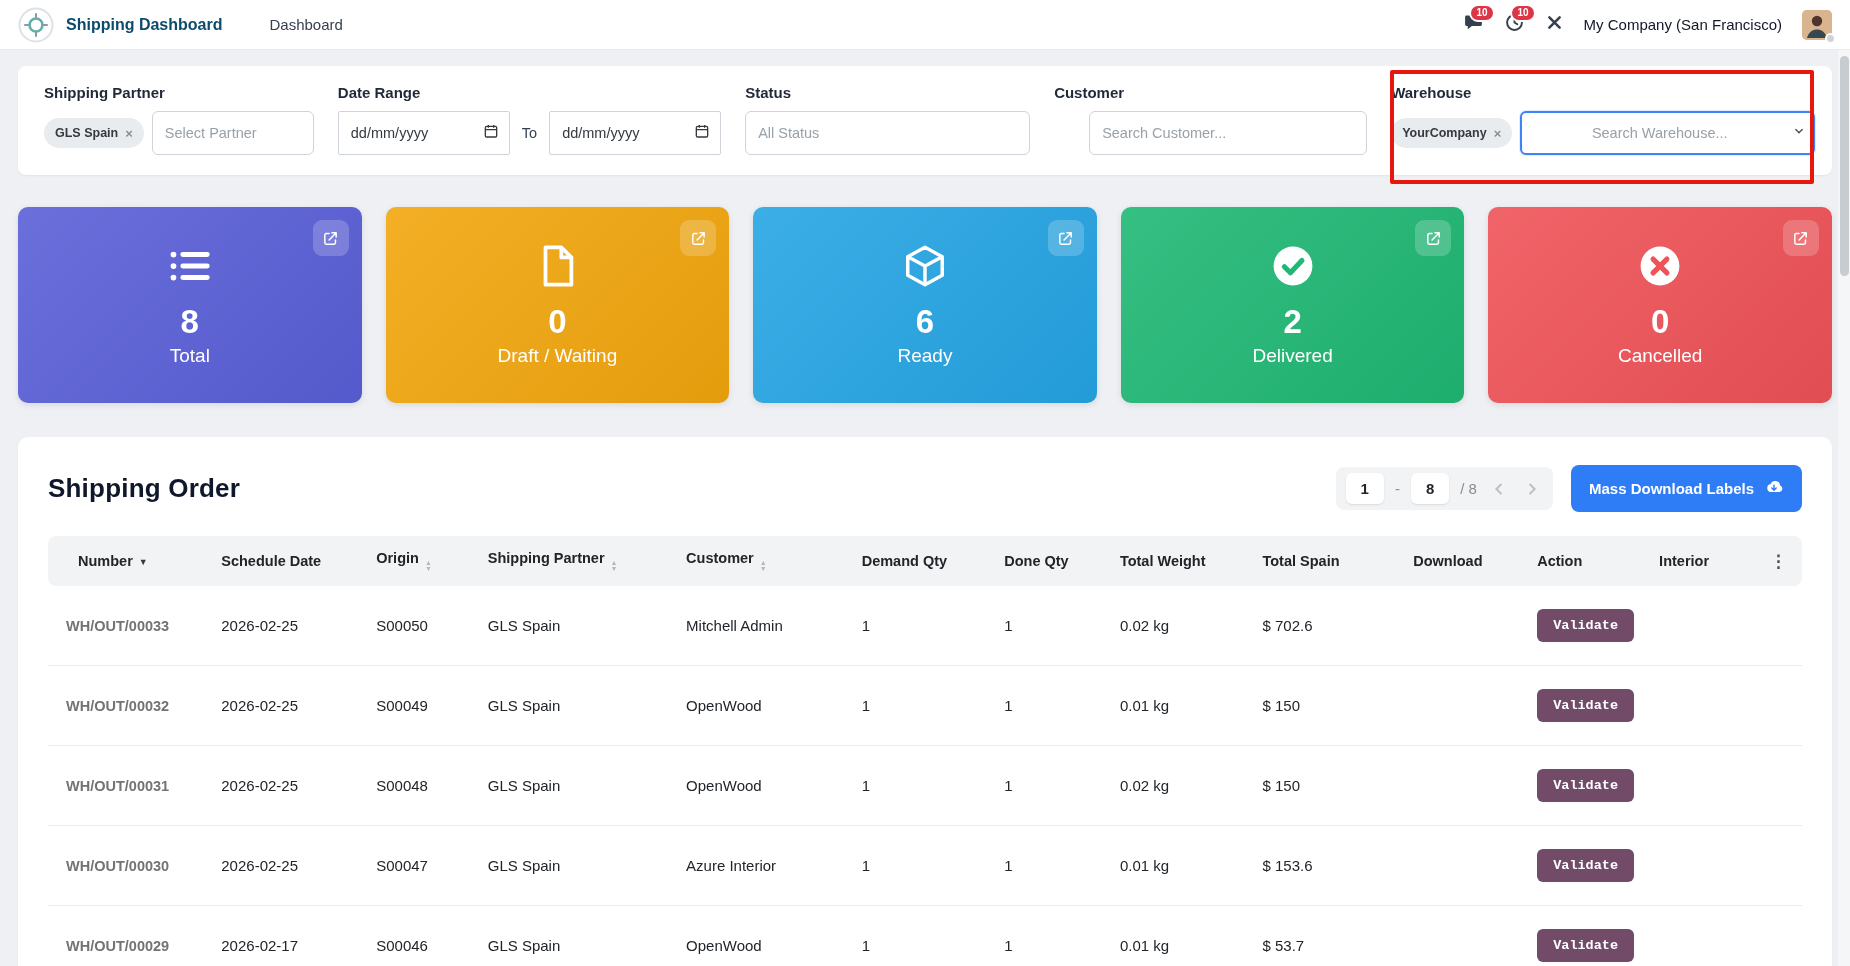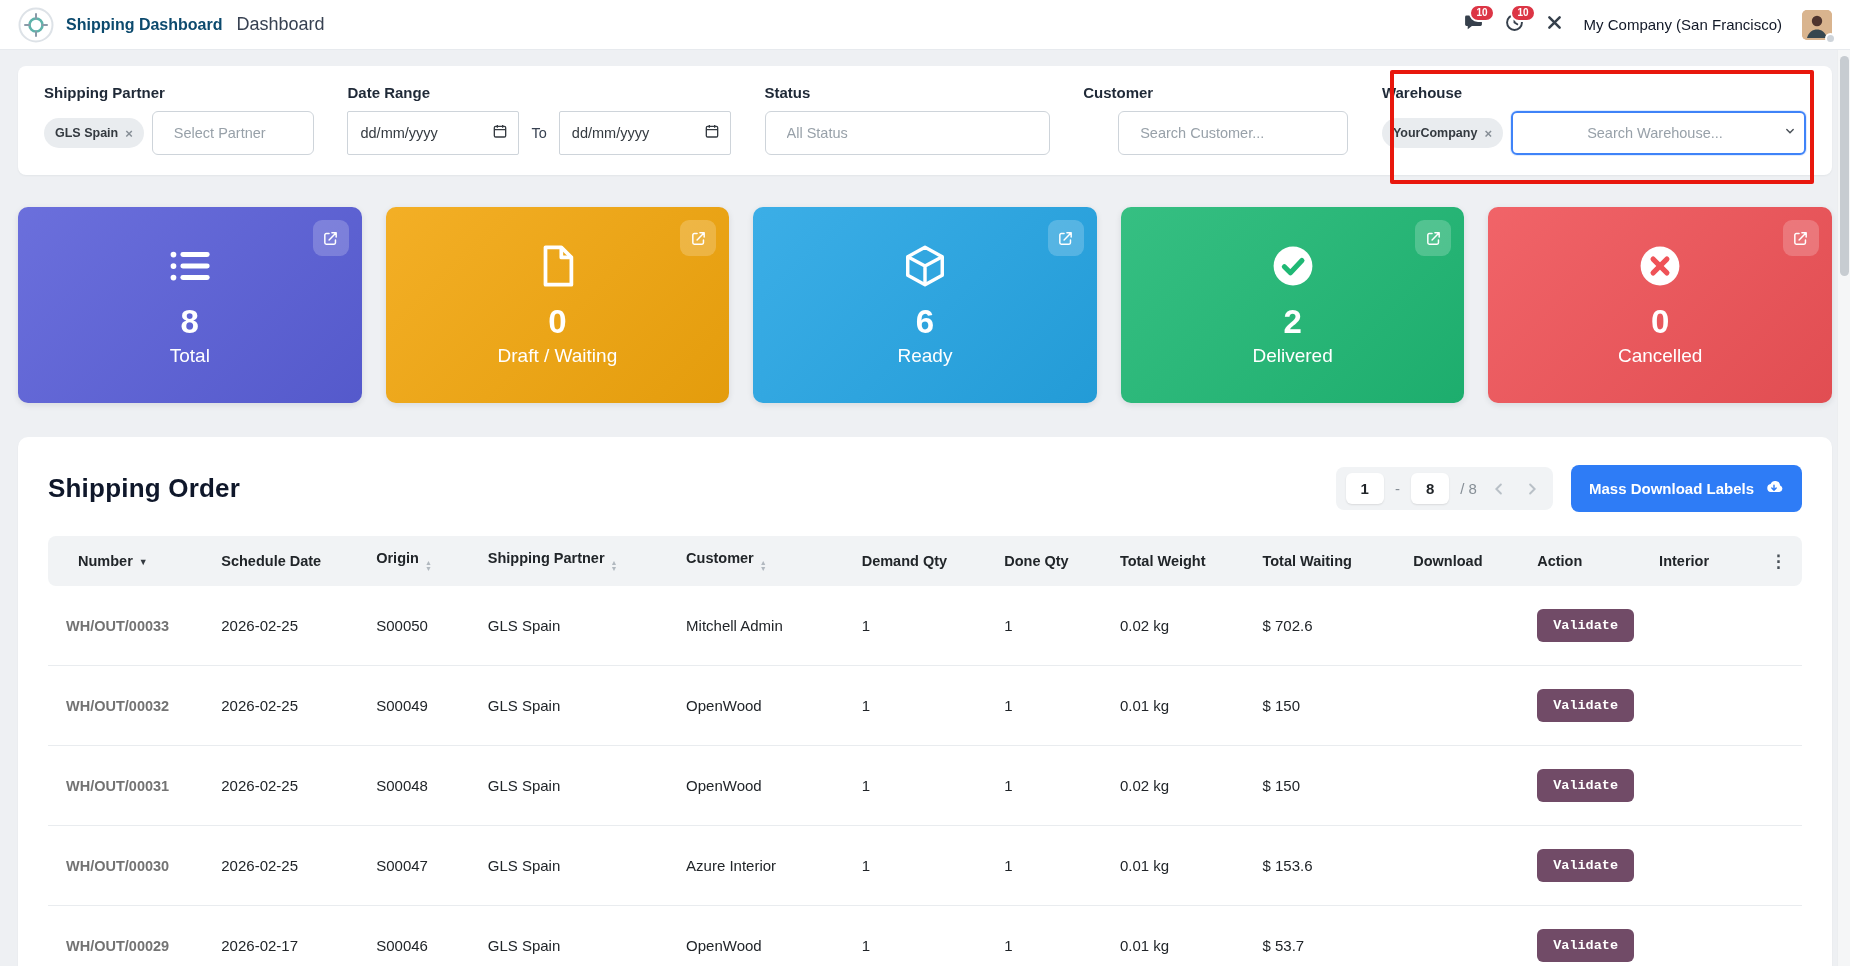--- a/index.html
+++ b/index.html
@@ -11,21 +11,21 @@
     color: #212529;
   }
 
   
   .navbar {
     height: 50px; background: #fff; border-bottom: 1px solid #e7eaee;
     display: flex; align-items: center; padding: 0 18px; position: relative; z-index: 5;
   }
   .logo-wrap { width: 36px; height: 36px; margin-right: 12px; }
   .nav-title { font-size: 16px; font-weight: 700; color: #0c4a6e; }
-  .nav-menu-item { margin-left: 14px; font-size: 18px; color: #374151; cursor: pointer; }
+  .nav-menu-item { margin-left: 47px; font-size: 15px; color: #374151; cursor: pointer; }
   .nav-right { margin-left: auto; display: flex; align-items: center; gap: 20px; }
   .icon-badge-wrap { position: relative; cursor: pointer; }
   .badge {
     position: absolute; top: -8px; right: -11px; background: #dc3545; color: #fff;
     font-size: 10px; font-weight: 700; border-radius: 999px; padding: 2px 5px;
     border: 2px solid #fff; line-height: 1;
   }
   .company-name { font-size: 15px; color: #111827; }
   .avatar {
     width: 30px; height: 30px; border-radius: 5px; background: #dcb58f;
@@ -50,27 +50,27 @@
   .filter-label { font-size: 15px; font-weight: 700; color: #1f2937; margin-bottom: 10px; }
   .filter-controls { display: flex; align-items: center; gap: 8px; }
   .tag-pill {
     background: #e9ecef; border-radius: 16px; padding: 8px 11px;
     font-size: 12.5px; font-weight: 600; color: #343a40;
     display: inline-flex; align-items: center; gap: 7px; white-space: nowrap;
   }
   .tag-x { color: #868e96; font-size: 13px; cursor: pointer; line-height: 1; }
   .text-input {
     height: 44px; border: 1px solid #ced4da; border-radius: 6px; background: #fff;
-    padding: 0 21px; font-size: 14.5px; color: #737373; outline: none;
+    padding: 0 12px; font-size: 14.5px; color: #737373; outline: none;
     font-family: "Liberation Sans", sans-serif;
   }
   .text-input::placeholder { color: #98a1a9; }
   .input-partner { width: 162px; }
   .input-status { width: 285px; }
-  .input-customer { width: 230px; margin-left: 35px; }
+  .input-customer { width: 278px; margin-left: 35px; }
   .date-input {
     width: 172px; height: 44px; border: 1px solid #ced4da; border-radius: 2px;
     background: #fff; display: flex; align-items: center; justify-content: space-between;
     padding: 0 10px 0 12px; cursor: pointer;
   }
   .date-value { font-size: 14.5px; color: #343a40; }
   .to-label { font-size: 14.5px; color: #374151; margin: 0 4px; }
   .select-wrap { position: relative; }
   .input-warehouse { width: 295px; padding-right: 28px; border: 2px solid #3f83f8; box-shadow: 0 0 0 1px rgba(63,131,248,.15); text-align: center; }
   .caret-down { position: absolute; right: 9px; top: 50%; transform: translateY(-50%); pointer-events: none; }
@@ -440,21 +440,21 @@
                 <span>▲</span>
                 <span>▼</span>
               </span></th>
           <th><span>Customer</span><span class="sort-both">
                 <span>▲</span>
                 <span>▼</span>
               </span></th>
           <th><span>Demand Qty</span></th>
           <th><span>Done Qty</span></th>
           <th><span>Total Weight</span></th>
-          <th><span>Total Waiting</span></th>
+          <th><span>Total Spain</span></th>
           <th><span>Download</span></th>
           <th><span>Action</span></th>
           <th><span>Interior</span></th>
           <th class="th-options"><span class="kebab-icon">⋮</span></th>
         </tr>
       </thead>
       <tbody>
           <tr class="order-row">
             <td><a href="#" class="order-link">WH/OUT/00033</a></td>
             <td>2026-02-25</td>

